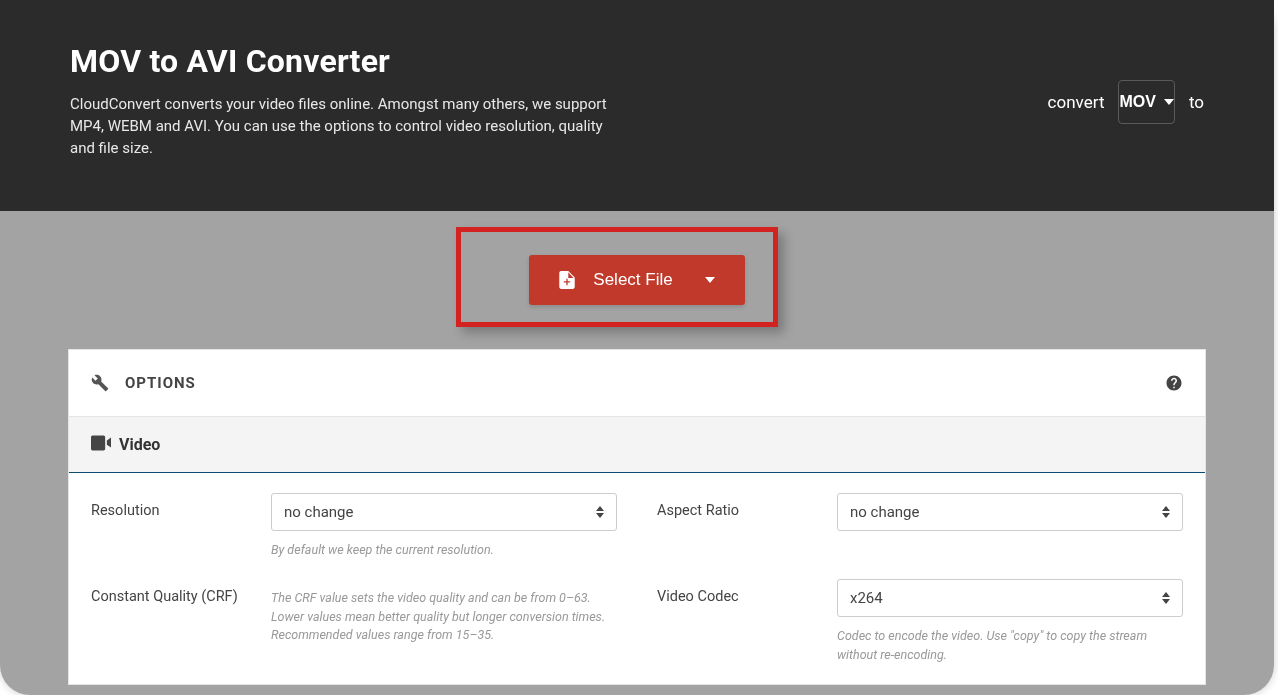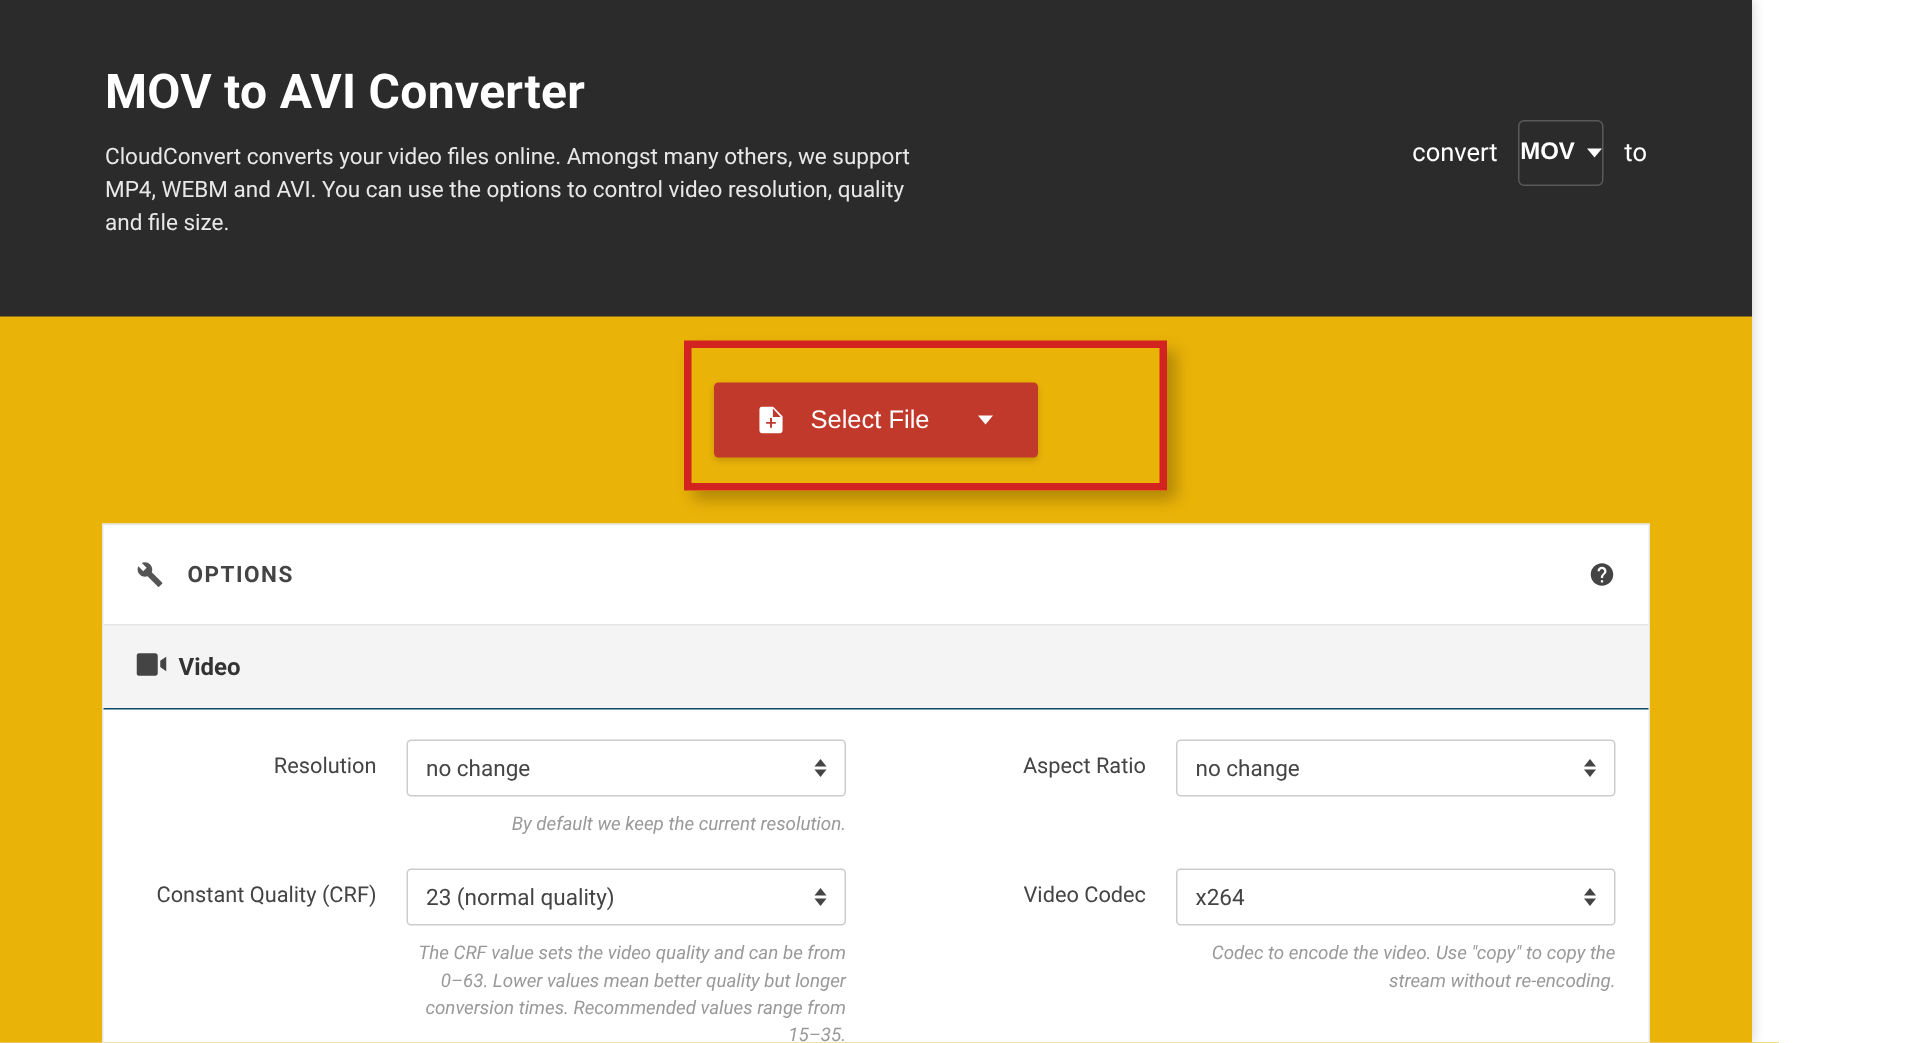--- a/index.html
+++ b/index.html
@@ -2,25 +2,26 @@
 <html><head>
 <meta charset="utf-8">
 <style>
   * { box-sizing: border-box; margin: 0; padding: 0; }
   body {
     font-family: -apple-system, BlinkMacSystemFont, "Segoe UI", Roboto, "Helvetica Neue", Arial, sans-serif;
     background: #fff;
     color: #444;
   }
   .page {
-    width: 1168px;
+    width: 1274px;
     height: 695px;
     position: relative;
-    background: #eab308;
+    background: #a3a3a3;
     box-shadow: 0 0 8px rgba(0,0,0,0.2);
+    border-radius: 30px;
   }
   .header {
     background: #2b2b2b;
     color: #fff;
     padding: 42px 70px 52px 70px;
     display: flex;
     justify-content: space-between;
     align-items: flex-start;
   }
   .header-left { max-width: 560px; }
@@ -132,21 +133,21 @@
     gap: 8px;
     border-bottom: 1px solid #0c4a6e;
   }
   .video-icon { width: 20px; height: 16px; fill: #444; }
   .section-title { font-size: 16px; font-weight: 700; color: #333; }
   .row {
     display: flex;
     padding: 20px 22px 0 22px;
     gap: 40px;
   }
-  .col { flex: 1; display: flex; gap: 20px; text-align: right; }
+  .col { flex: 1; display: flex; gap: 20px; }
   .col-label {
     width: 160px;
     font-size: 14.5px;
     color: #444;
     padding-top: 8px;
     line-height: 1.35;
   }
   .col-field { flex: 1; }
   .select {
     width: 100%;
@@ -262,27 +263,20 @@
               </span>
             </div>
           </div>
         </div>
       </div>
 
       <div class="row" style="padding-bottom:20px">
         <div class="col">
           <div class="col-label">Constant Quality (CRF)</div>
           <div class="col-field">
-            <div class="select">
-              <span>23 (normal quality)</span>
-              <span class="select-caret">
-                <span class="caret-up"></span>
-                  <span class="caret-down-sm"></span>
-              </span>
-            </div>
             <div class="helper">The CRF value sets the video quality and can be from 0–63. Lower values mean better quality but longer conversion times. Recommended values range from 15–35.</div>
           </div>
         </div>
         <div class="col">
           <div class="col-label">Video Codec</div>
           <div class="col-field">
             <div class="select">
               <span>x264</span>
               <span class="select-caret">
                 <span class="caret-up"></span>

